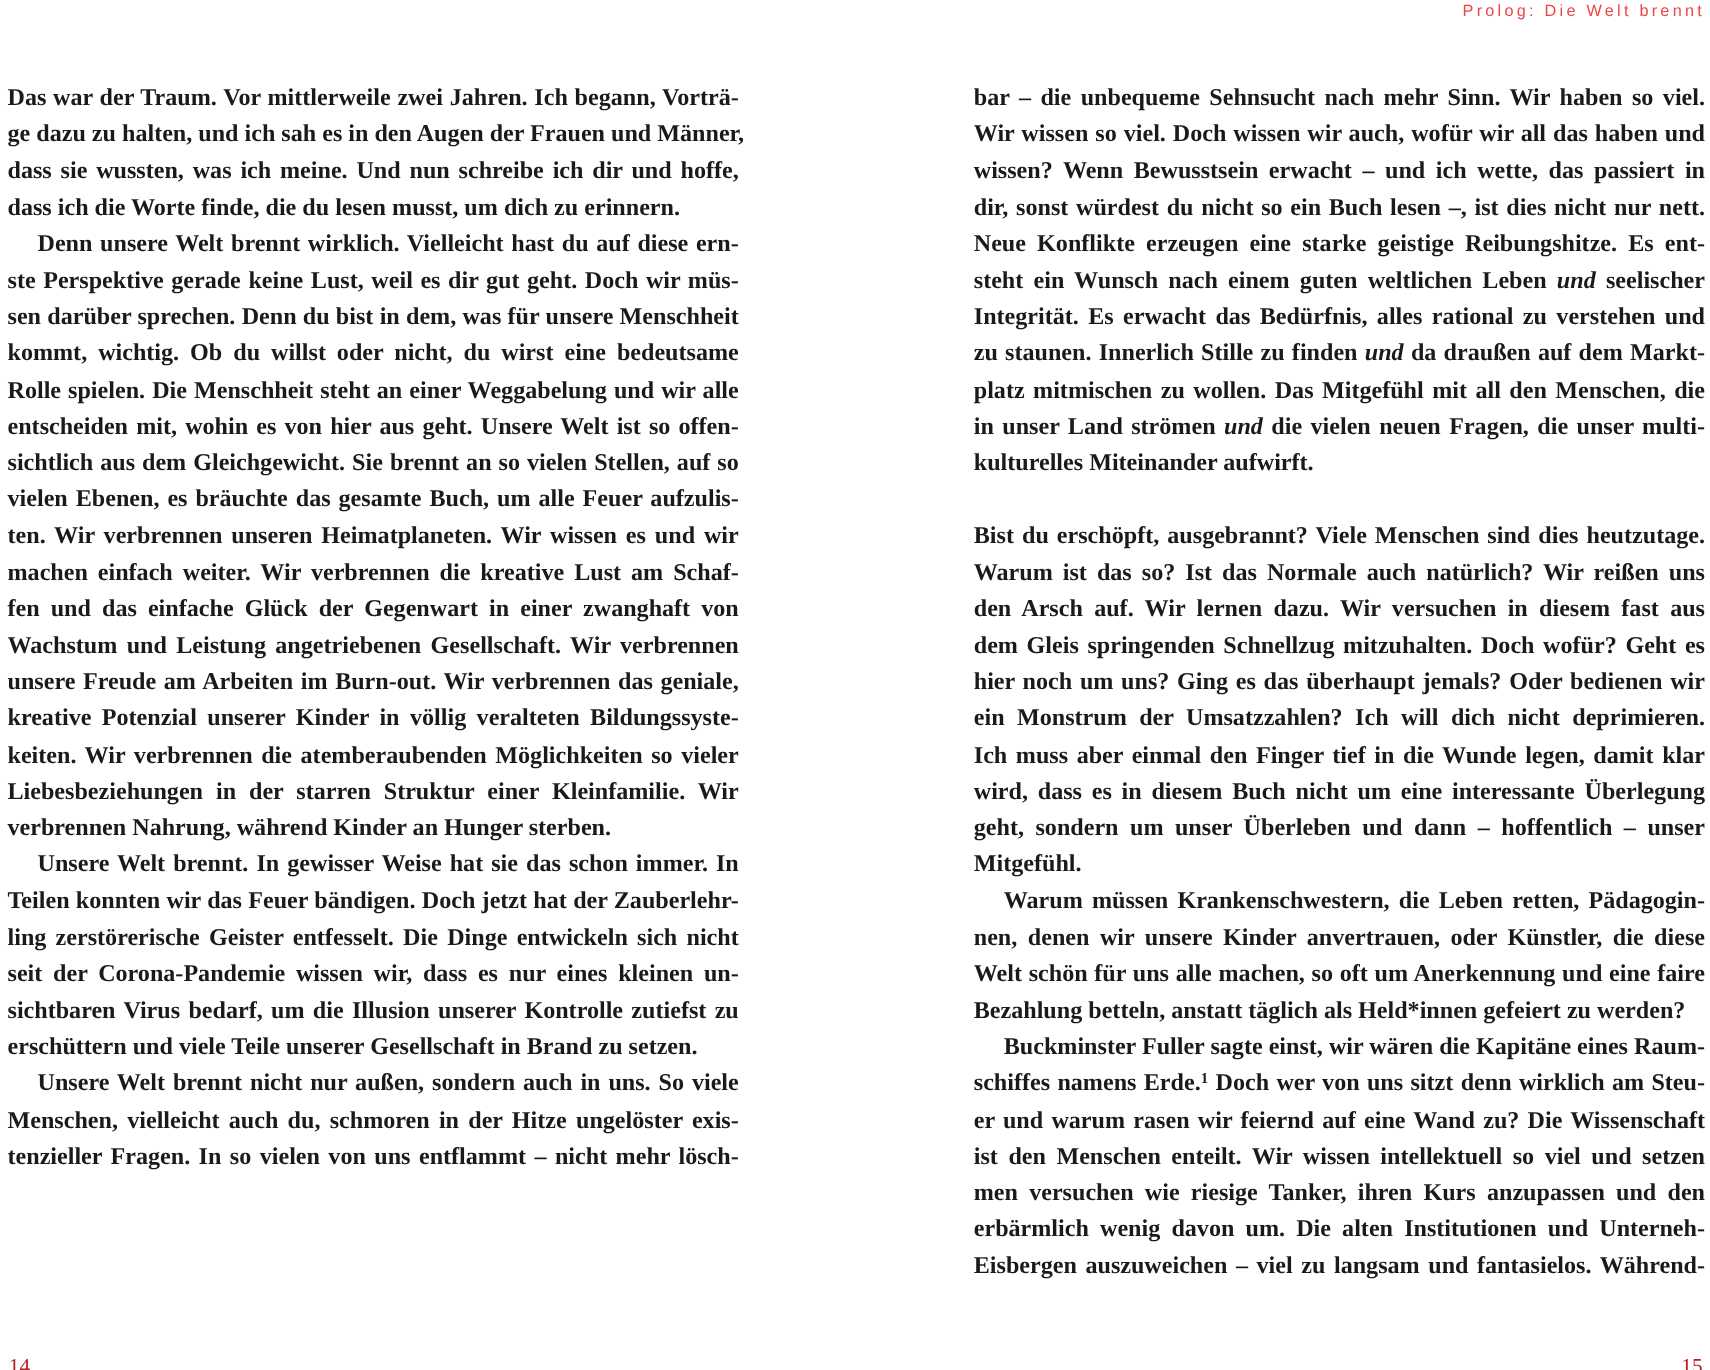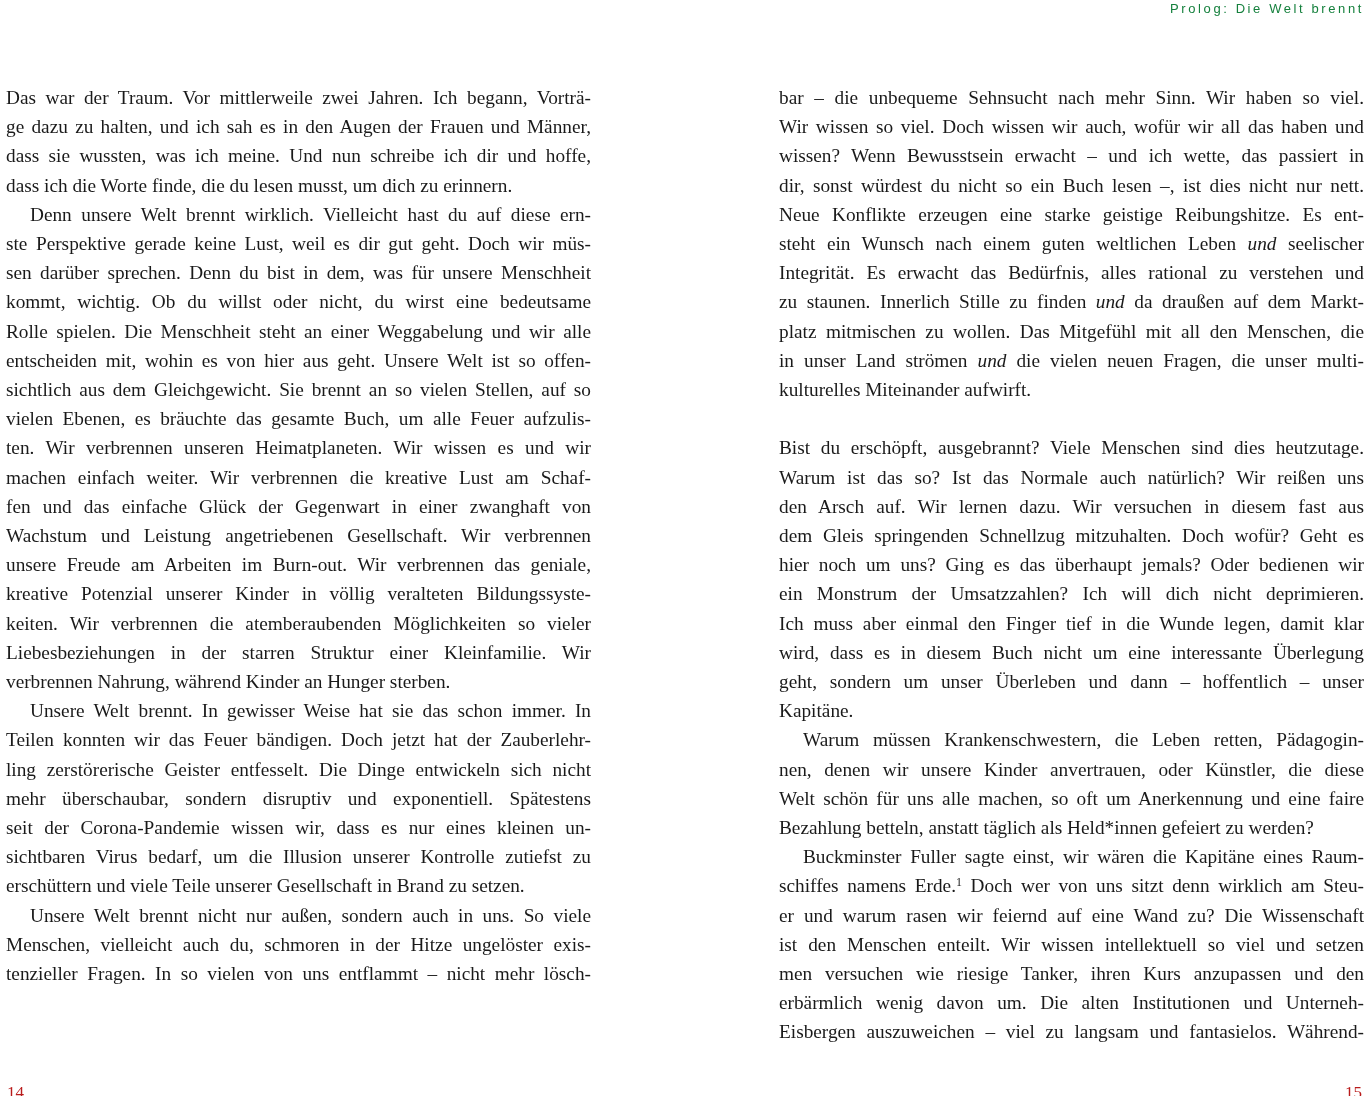--- a/index.html
+++ b/index.html
@@ -1,25 +1,25 @@
 <!DOCTYPE html>
 <html><head>
   <meta charset="utf-8">
   <style>
     html, body { margin: 0; padding: 0; background: #ffffff; }
     body { width: 1368px; height: 1096px; position: relative; overflow: hidden; color: #1a1a1a; }
     .running-head {
       position: absolute; top: 0; right: 4px;
       font-family: "Liberation Sans", sans-serif; font-size: 13px;
-      letter-spacing: 2.6px; color: #15803d; line-height: 18px;
+      letter-spacing: 2.6px; color: #ef4444; line-height: 18px;
     }
     .column {
-      position: absolute; top: 83px;
+      position: absolute; top: 64px;
       font-family: "Liberation Serif", serif; font-size: 19.3px;
-      line-height: 29.2px; text-align: justify; hyphens: manual;
+      line-height: 29.2px; text-align: justify; hyphens: manual; font-weight: bold;
     }
     .col-left { left: 6px; width: 585px; }
     .col-right { left: 779px; width: 585px; }
     .line { display: block; white-space: nowrap; text-align-last: justify; text-align: justify; }
     .line.last { text-align-last: left; }
     .line.indent { padding-left: 24px; }
     .blank { display: block; height: 29.2px; }
     .page-num {
       position: absolute; top: 1083px;
       font-family: "Liberation Serif", serif; font-size: 17px; color: #b91c1c;
@@ -52,21 +52,20 @@
     <span class="line">fen und das einfache Glück der Gegenwart in einer zwanghaft von</span>
     <span class="line">Wachstum und Leistung angetriebenen Gesellschaft. Wir verbrennen</span>
     <span class="line">unsere Freude am Arbeiten im Burn-out. Wir verbrennen das geniale,</span>
     <span class="line">kreative Potenzial unserer Kinder in völlig veralteten Bildungssyste-</span>
     <span class="line">keiten. Wir verbrennen die atemberaubenden Möglichkeiten so vieler</span>
     <span class="line">Liebesbeziehungen in der starren Struktur einer Kleinfamilie. Wir</span>
     <span class="line last">verbrennen Nahrung, während Kinder an Hunger sterben.</span>
     <span class="line indent">Unsere Welt brennt. In gewisser Weise hat sie das schon immer. In</span>
     <span class="line">Teilen konnten wir das Feuer bändigen. Doch jetzt hat der Zauberlehr-</span>
     <span class="line">ling zerstörerische Geister entfesselt. Die Dinge entwickeln sich nicht</span>
-    <span class="line">mehr überschaubar, sondern disruptiv und exponentiell. Spätestens</span>
     <span class="line">seit der Corona-Pandemie wissen wir, dass es nur eines kleinen un-</span>
     <span class="line">sichtbaren Virus bedarf, um die Illusion unserer Kontrolle zutiefst zu</span>
     <span class="line last">erschüttern und viele Teile unserer Gesellschaft in Brand zu setzen.</span>
     <span class="line indent">Unsere Welt brennt nicht nur außen, sondern auch in uns. So viele</span>
     <span class="line">Menschen, vielleicht auch du, schmoren in der Hitze ungelöster exis-</span>
     <span class="line">tenzieller Fragen. In so vielen von uns entflammt – nicht mehr lösch-</span>
   </div>
 <div class="column col-right" id="col-right">
     <span class="line">bar – die unbequeme Sehnsucht nach mehr Sinn. Wir haben so viel.</span>
     <span class="line">Wir wissen so viel. Doch wissen wir auch, wofür wir all das haben und</span>
@@ -82,21 +81,21 @@
     <span class="blank"></span>
     <span class="line">Bist du erschöpft, ausgebrannt? Viele Menschen sind dies heutzutage.</span>
     <span class="line">Warum ist das so? Ist das Normale auch natürlich? Wir reißen uns</span>
     <span class="line">den Arsch auf. Wir lernen dazu. Wir versuchen in diesem fast aus</span>
     <span class="line">dem Gleis springenden Schnellzug mitzuhalten. Doch wofür? Geht es</span>
     <span class="line">hier noch um uns? Ging es das überhaupt jemals? Oder bedienen wir</span>
     <span class="line">ein Monstrum der Umsatzzahlen? Ich will dich nicht deprimieren.</span>
     <span class="line">Ich muss aber einmal den Finger tief in die Wunde legen, damit klar</span>
     <span class="line">wird, dass es in diesem Buch nicht um eine interessante Überlegung</span>
     <span class="line">geht, sondern um unser Überleben und dann – hoffentlich – unser</span>
-    <span class="line last">Kapitäne.</span>
+    <span class="line last">Mitgefühl.</span>
     <span class="line indent">Warum müssen Krankenschwestern, die Leben retten, Pädagogin-</span>
     <span class="line">nen, denen wir unsere Kinder anvertrauen, oder Künstler, die diese</span>
     <span class="line">Welt schön für uns alle machen, so oft um Anerkennung und eine faire</span>
     <span class="line last">Bezahlung betteln, anstatt täglich als Held*innen gefeiert zu werden?</span>
     <span class="line indent">Buckminster Fuller sagte einst, wir wären die Kapitäne eines Raum-</span>
     <span class="line"><span>schiffes namens Erde.</span><sup>1</sup><span> Doch wer von uns sitzt denn wirklich am Steu-</span></span>
     <span class="line">er und warum rasen wir feiernd auf eine Wand zu? Die Wissenschaft</span>
     <span class="line">ist den Menschen enteilt. Wir wissen intellektuell so viel und setzen</span>
     <span class="line">men versuchen wie riesige Tanker, ihren Kurs anzupassen und den</span>
     <span class="line">erbärmlich wenig davon um. Die alten Institutionen und Unterneh-</span>

